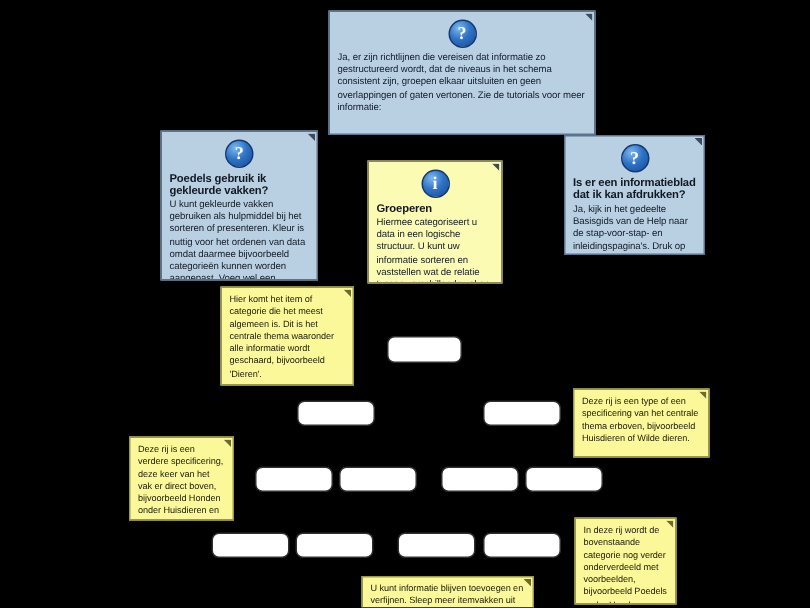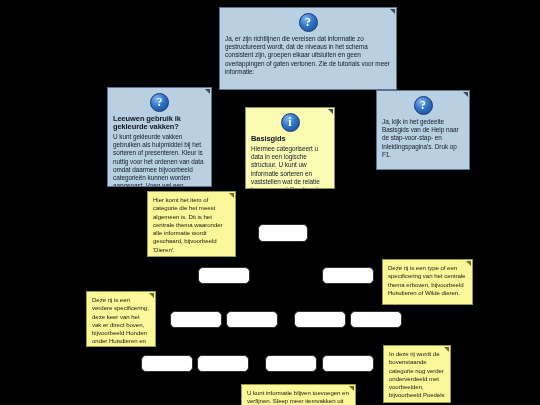--- a/index.html
+++ b/index.html
@@ -109,35 +109,36 @@
   <div class="panel blue" style="left:219px; top:7px; width:178px; height:83px;">
     <span class="grip"></span>
     <div class="badge">?</div>
     <p>Ja, er zijn richtlijnen die vereisen dat informatie zo gestructureerd wordt, dat de niveaus in het schema consistent zijn, groepen elkaar uitsluiten en geen overlappingen of gaten vertonen. Zie de tutorials voor meer informatie:</p>
 
   </div>
 
   <div class="panel blue" style="left:107px; top:87px; width:105px; height:100px;">
     <span class="grip"></span>
     <div class="badge">?</div>
-    <h3>Leeuwen gebruik ik gekleurde vakken?</h3>
+    <h3>Poedels gebruik ik gekleurde vakken?</h3>
     <p>U kunt gekleurde vakken gebruiken als hulpmiddel bij het sorteren of presenteren. Kleur is nuttig voor het ordenen van data omdat daarmee bijvoorbeeld categorieën kunnen worden aangepast. Voeg wel een legenda toe om de betekenis van de diverse kleuren ook voor andere gebruikers te verduidelijken.</p>
   </div>
 
   <div class="panel yellow" style="left:245px; top:107px; width:90px; height:82px;">
     <span class="grip"></span>
     <div class="badge">i</div>
-    <h3>Basisgids</h3>
+    <h3>Groeperen</h3>
     <p>Hiermee categoriseert u data in een logische structuur. U kunt uw informatie sorteren en vaststellen wat de relatie tussen verschillende zaken is. Druk op F1 voor meer informatie (Help).</p>
 
   </div>
 
   <div class="panel blue" style="left:376px; top:90px; width:94px; height:80px;">
     <span class="grip"></span>
     <div class="badge">?</div>
+    <h3>Is er een informatieblad dat ik kan afdrukken?</h3>
     <p>Ja, kijk in het gedeelte Basisgids van de Help naar de stap-voor-stap- en inleidingspagina's. Druk op F1.</p>
   </div>
 
   <div class="note" style="left:147px; top:191px; width:89px; height:66px;">
     <span class="grip"></span>
     <p>Hier komt het item of categorie die het meest algemeen is. Dit is het centrale thema waaronder alle informatie wordt geschaard, bijvoorbeeld 'Dieren'.</p>
   </div>
 
   <div class="note" style="left:382px; top:259px; width:91px; height:46px;">
     <span class="grip"></span>

